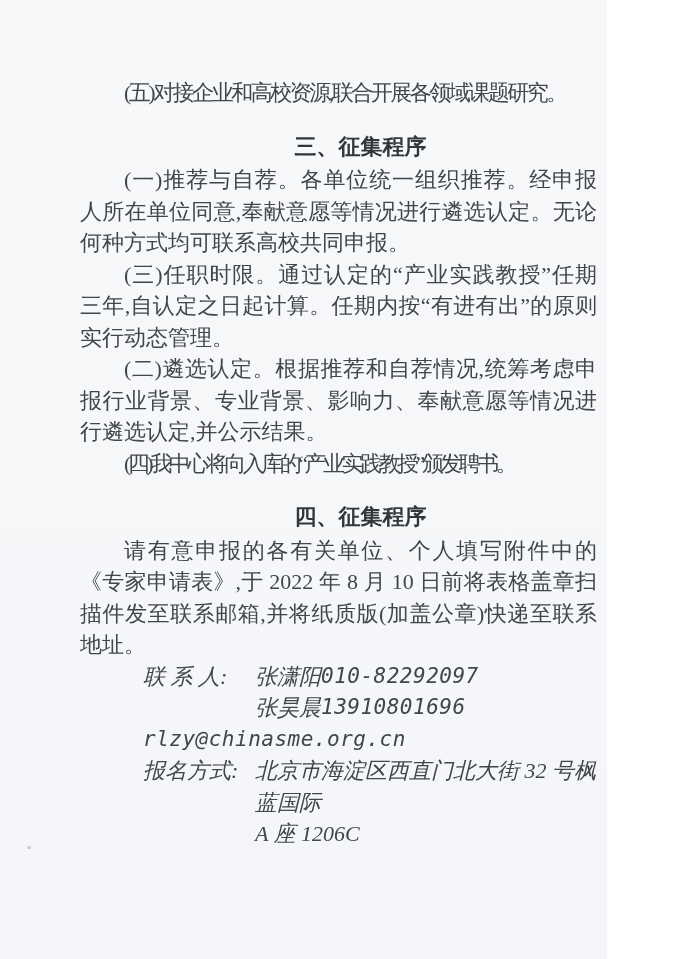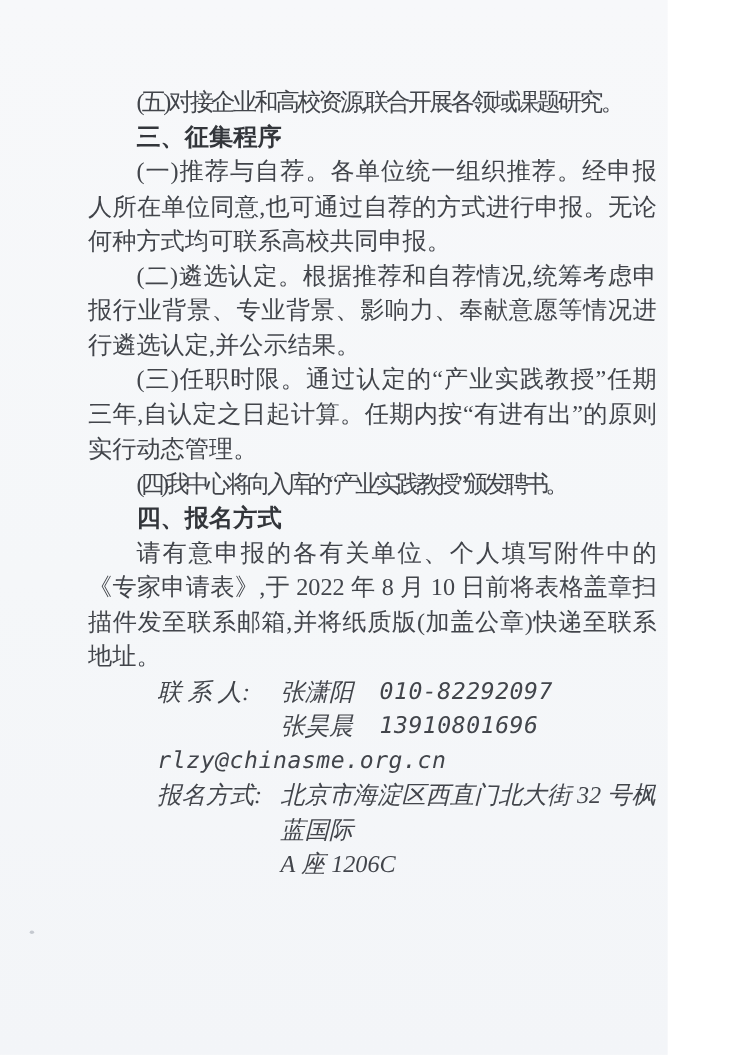--- a/index.html
+++ b/index.html
@@ -21,37 +21,38 @@
     font-size: 22px;
     line-height: 31.5px;
     text-align: justify;
     color: #42454b;
     font-family: "Liberation Serif", "DejaVu Serif", serif;
   }
   .indent { text-indent: 44px; }
   .tight { letter-spacing: -2.5px; }
   .tighter { letter-spacing: -3.5px; }
   .heading {
-    font-family: Liberation Serif, serif;
+    font-family: Liberation Mono, monospace;
     font-weight: 700;
     color: #33363b;
-    text-align: left;
+    text-align: center;
     text-indent: 44px;
+    margin-top: 24px;
   }
   .contacts { margin-left: 63px; }
   .crow {
     display: flex;
     font-size: 22px;
     line-height: 31.5px;
     color: #42454b;
     font-style: italic;
   }
   .clabel { flex: 0 0 112px; }
   .cvalue { display: flex; align-items: flex-end; }
-  .cphone { margin-left: 24px; }
+  .cphone { }
   .mono {
     font-family: "DejaVu Sans Mono", "Liberation Mono", monospace;
     font-size: 21px;
     letter-spacing: 0.5px;
   }
   .speck {
     position: absolute; left: 27px; top: 846px;
     width: 4px; height: 3px; border-radius: 50%;
     background: #b9bec6; opacity: .8;
   }
@@ -60,29 +61,29 @@
 <body>
 
 <div class="page">
   <div class="doc">
 
     <p class="para indent tight">(五)对接企业和高校资源,联合开展各领域课题研究。</p>
 
 
     <p class="para heading">三、征集程序</p>
 
-    <p class="para indent">(一)推荐与自荐。各单位统一组织推荐。经申报人所在单位同意,也可通过自荐的方式进行申报。无论何种方式均可联系高校共同申报。</p>
+    <p class="para indent">(一)推荐与自荐。各单位统一组织推荐。经申报人所在单位同意,奉献意愿等情况进行遴选认定。无论何种方式均可联系高校共同申报。</p>
+
+    <p class="para indent">(三)任职时限。通过认定的“产业实践教授”任期三年,自认定之日起计算。任期内按“有进有出”的原则实行动态管理。</p>
 
     <p class="para indent">(二)遴选认定。根据推荐和自荐情况,统筹考虑申报行业背景、专业背景、影响力、奉献意愿等情况进行遴选认定,并公示结果。</p>
 
-    <p class="para indent">(三)任职时限。通过认定的“产业实践教授”任期三年,自认定之日起计算。任期内按“有进有出”的原则实行动态管理。</p>
-
     <p class="para indent tighter">(四)我中心将向入库的“产业实践教授”颁发聘书。</p>
 
-    <p class="para heading">四、报名方式</p>
+    <p class="para heading">四、征集程序</p>
 
     <p class="para indent">请有意申报的各有关单位、个人填写附件中的《专家申请表》,于 2022 年 8 月 10 日前将表格盖章扫描件发至联系邮箱,并将纸质版(加盖公章)快递至联系地址。</p>
 
     <div class="contacts">
 
       <div class="crow">
         <span class="clabel">联 系 人:</span>
         <span class="cvalue">
           <span>张潇阳</span>
           <span class="cphone mono">010-82292097</span>

